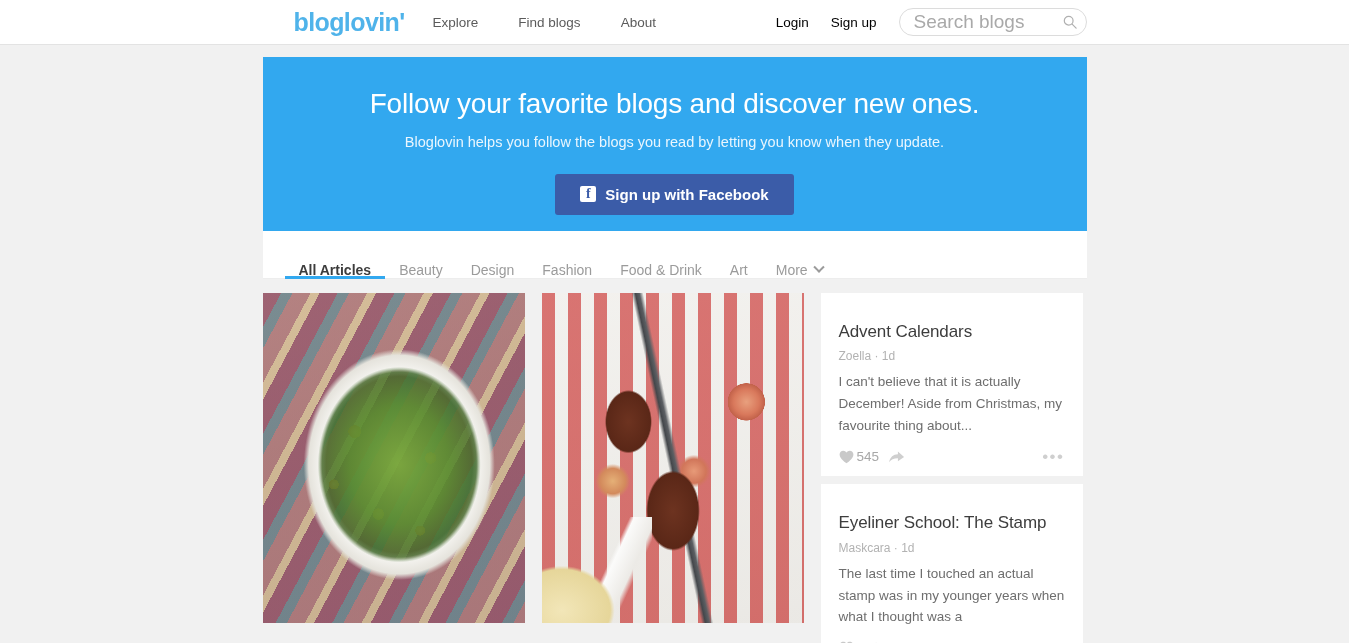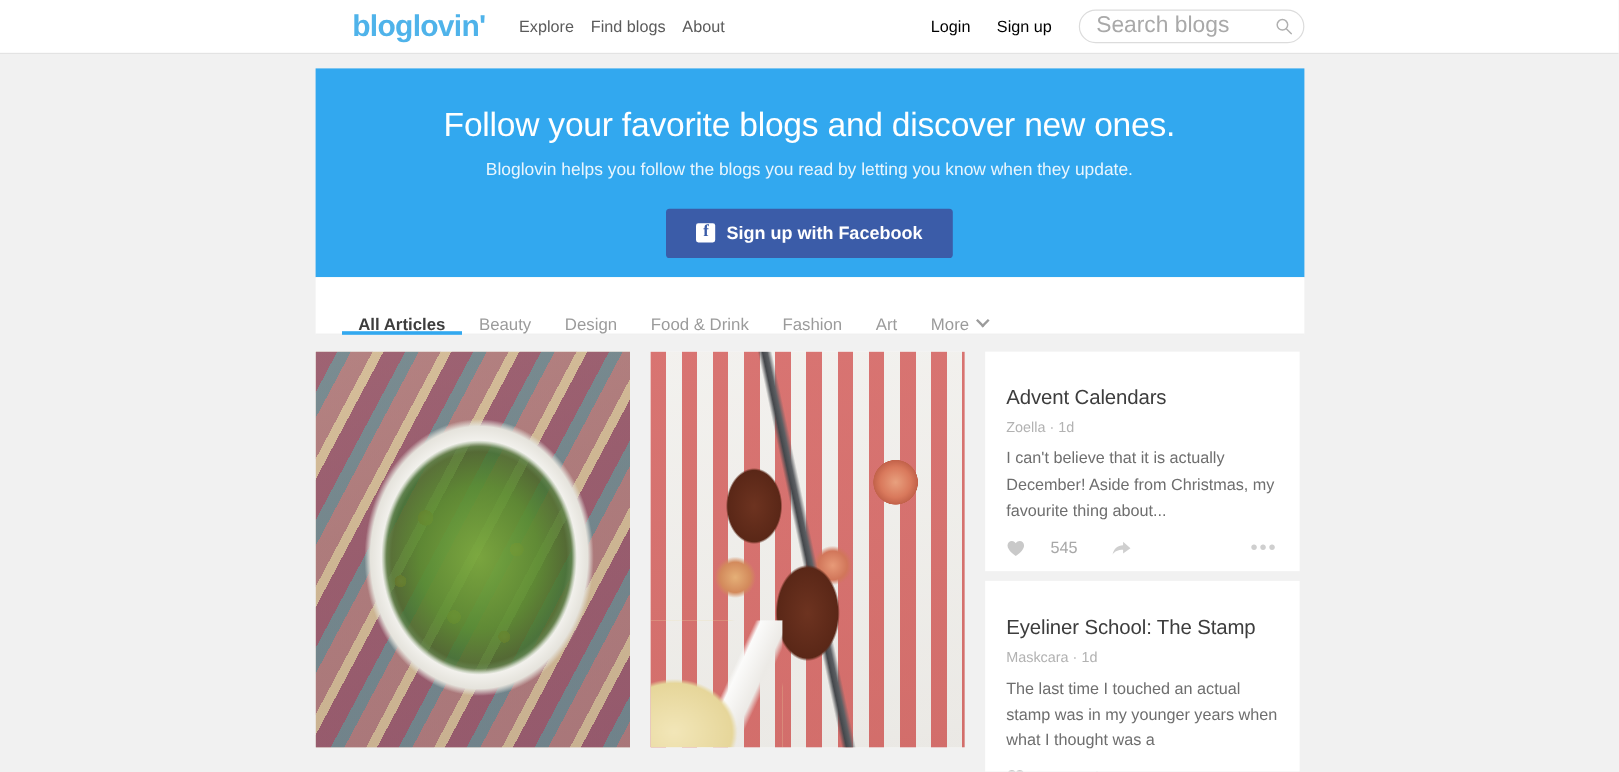--- a/index.html
+++ b/index.html
@@ -31,21 +31,21 @@
     font-size: 25px;
     font-weight: bold;
     color: #4fb3ea;
     letter-spacing: -0.6px;
     line-height: 1;
     margin-right: 28px;
     cursor: pointer;
     white-space: nowrap;
     margin-left: 31px;
   }
-  .nav-links { display: flex; align-items: center; gap: 14px; }
+  .nav-links { display: flex; align-items: center; gap: 40px; }
   .nav-link {
     font-size: 13.5px;
     color: #5b5b5b;
     cursor: pointer;
     white-space: nowrap;
   }
   .header-right {
     margin-left: auto;
     display: flex;
     align-items: center;
@@ -270,21 +270,21 @@
   .article-excerpt {
     font-size: 13.5px;
     color: #6e6e6e;
     line-height: 1.62;
     margin-top: 8px;
   }
   .article-actions {
     display: flex;
     align-items: center;
     margin-top: 13px;
-    gap: 22px;
+    gap: 3px;
   }
   .heart-icon { width: 15px; height: 14px; cursor: pointer; }
   .like-count {
     font-size: 13.5px;
     color: #a8a8a8;
     margin-right: 6px;
   }
   .share-icon { width: 17px; height: 14px; cursor: pointer; }
   .more-dots {
     margin-left: auto;
@@ -341,24 +341,24 @@
     <div class="tab active">
       <span>All Articles</span>
     </div>
     <div class="tab">
       <span>Beauty</span>
     </div>
     <div class="tab">
       <span>Design</span>
     </div>
     <div class="tab">
+      <span>Fashion</span>
+    </div>
+    <div class="tab">
       <span>Food &amp; Drink</span>
-    </div>
-    <div class="tab">
-      <span>Fashion</span>
     </div>
     <div class="tab">
       <span>Art</span>
     </div>
     <div class="tab">
       <span>More</span>
       <span class="chev"></span>
     </div>
   </div>
 

